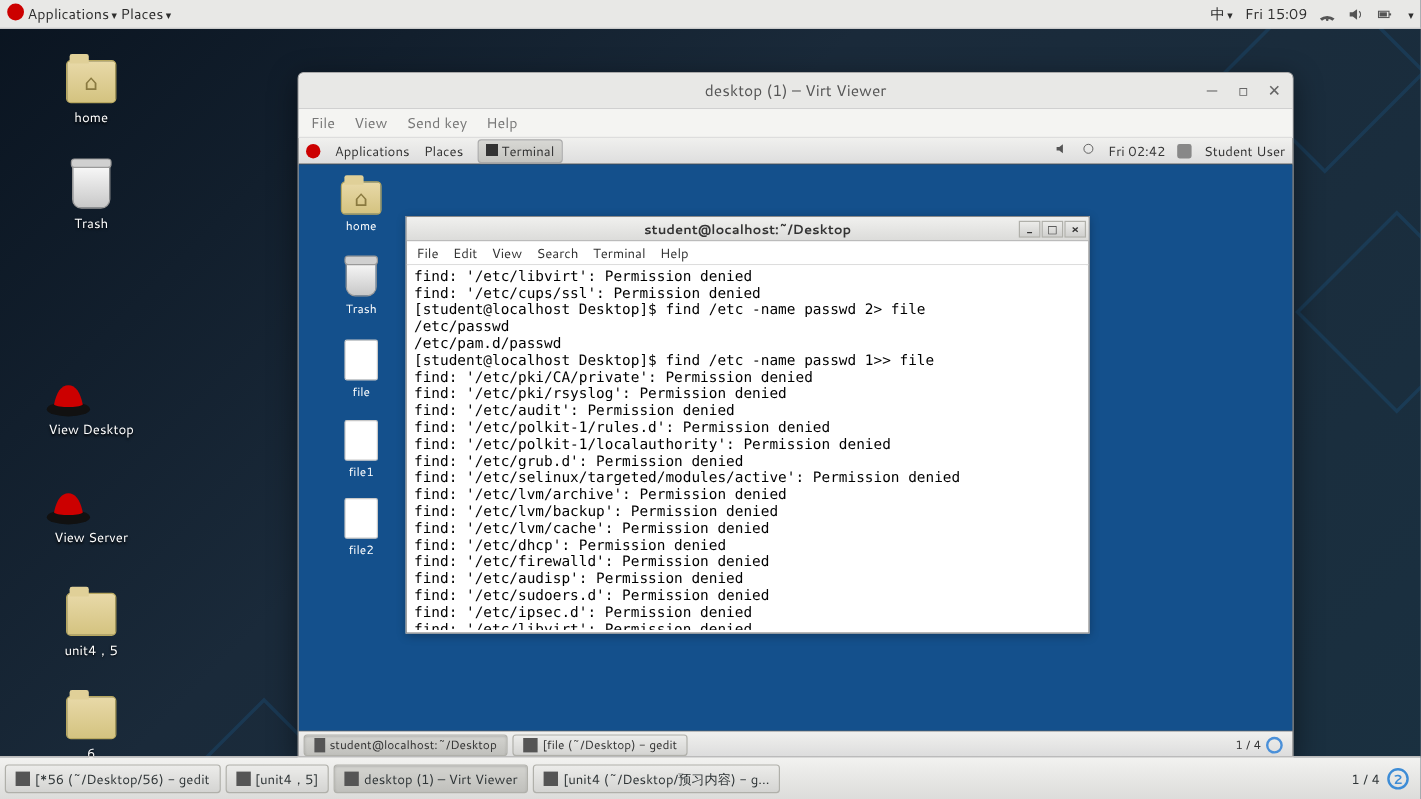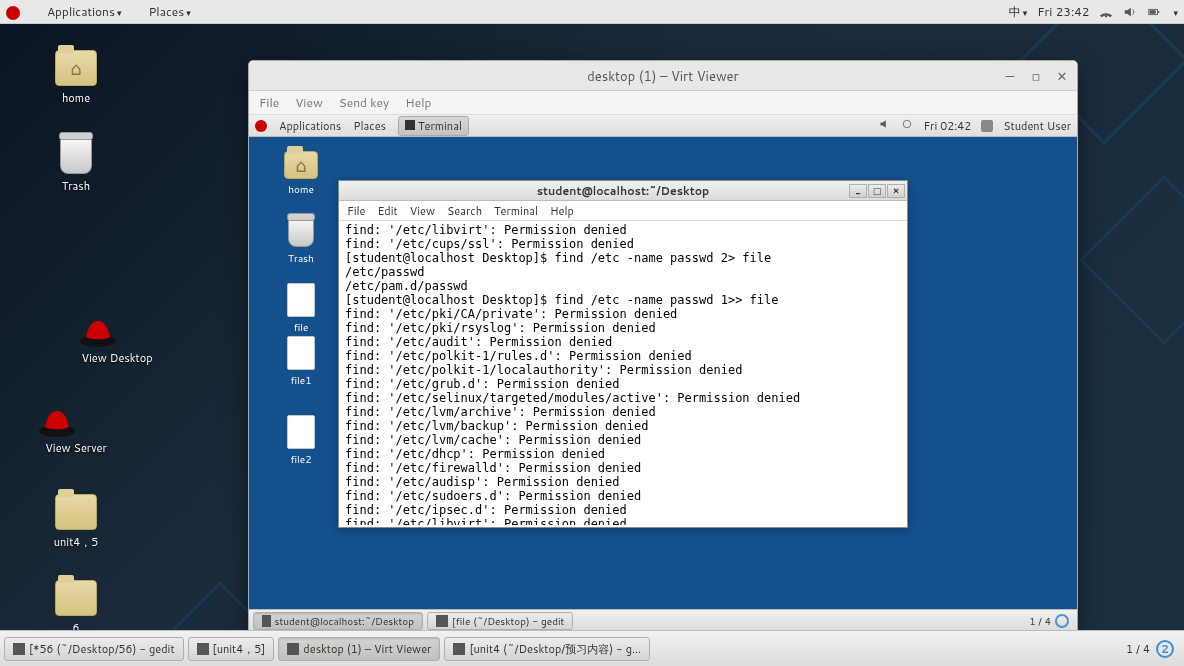--- a/index.html
+++ b/index.html
@@ -11,21 +11,21 @@
   overflow: hidden; position: relative;
   color: #2e3436;
 }
 
 .top-panel {
   position: absolute; top: 0; left: 0; right: 0; height: 24px;
   background: #e8e8e6; border-bottom: 1px solid #ccc;
   display: flex; align-items: center; padding: 0 6px;
   font-size: 12px; color: #2e2e2e;
 }
-.panel-left { display: flex; align-items: flex-end; gap: 27px; }
+.panel-left { display: flex; align-items: flex-start; gap: 3px; }
 .panel-left .logo { width: 14px; height: 14px; background: #cc0000; border-radius: 50%; display: inline-block; }
 .panel-item { cursor: pointer; }
 .panel-item .arrow { font-size: 9px; margin-left: 2px; }
 .panel-right { margin-left: auto; display: flex; align-items: center; gap: 10px; }
 .panel-icon { width: 14px; height: 14px; display: inline-flex; align-items: center; justify-content: center; }
 
 
 .desktop { position: absolute; top: 24px; left: 0; right: 0; bottom: 30px; }
 .dicon { position: absolute; width: 80px; text-align: center; color: #fff; font-size: 11px; }
 .dicon .glyph { width: 42px; height: 36px; margin: 0 auto 4px; }
@@ -128,21 +128,21 @@
 <div class="bgdeco" style="left:160px; bottom:-60px;"></div>
 
 <div class="top-panel">
   <div class="panel-left">
     <span class="logo"></span>
     <span class="panel-item"><span>Applications</span><span class="arrow">▾</span></span>
     <span class="panel-item"><span>Places</span><span class="arrow">▾</span></span>
   </div>
   <div class="panel-right">
     <span class="panel-item"><span>中</span><span class="arrow">▾</span></span>
-    <span class="panel-item">Fri 23:42</span>
+    <span class="panel-item">Fri 15:09</span>
     <span class="panel-icon">
       <svg viewBox="0 0 16 16">
           <path fill="#555" d="M1 12a11 11 0 0114 0l-2 2a8 8 0 00-10 0z"></path>
           <circle cx="8" cy="13" r="1.3" fill="#555"></circle>
         </svg>
     </span>
     <span class="panel-icon">
       <svg viewBox="0 0 16 16">
           <path fill="#555" d="M2 6h3l4-3v10l-4-3H2z"></path>
           <path fill="none" stroke="#555" d="M11 5a4 4 0 010 6"></path>
@@ -161,21 +161,21 @@
 
 <div class="desktop" id="host-desktop">
     <div class="dicon" style="left: 36px; top: 26px;">
       <div class="glyph folder-glyph home"></div>
       <div class="label">home</div>
     </div>
     <div class="dicon" style="left: 36px; top: 112px;">
       <div class="trash-glyph"></div>
       <div class="label">Trash</div>
     </div>
-    <div class="dicon" style="left: 36px; top: 290px; margin-left: 41px;">
+    <div class="dicon" style="left: 36px; top: 290px;">
       <div class="hat-glyph">
         <svg viewBox="0 0 40 34">
           <ellipse cx="20" cy="26" rx="18" ry="6" fill="#111"></ellipse>
           <path d="M8 22c2-10 6-16 12-16s10 6 12 16c-4 3-20 3-24 0z" fill="#cc0000"></path>
         </svg>
       </div>
       <div class="label">View Desktop</div>
     </div>
     <div class="dicon" style="left: 36px; top: 380px;">
       <div class="hat-glyph">
@@ -289,21 +289,21 @@
           <div class="label">home</div>
         </div>
         <div class="guest-dicon" style="left: 22px; top: 80px;">
           <div class="trash-glyph"></div>
           <div class="label">Trash</div>
         </div>
         <div class="guest-dicon" style="left: 22px; top: 146px;">
           <div class="file-glyph"></div>
           <div class="label">file</div>
         </div>
-        <div class="guest-dicon" style="left: 22px; top: 199px;">
+        <div class="guest-dicon" style="left: 22px; top: 213px;">
           <div class="file-glyph"></div>
           <div class="label">file1</div>
         </div>
         <div class="guest-dicon" style="left: 22px; top: 278px;">
           <div class="file-glyph"></div>
           <div class="label">file2</div>
         </div>
       </div>
 
     <div class="guest-bottom" id="guest-bottom">

